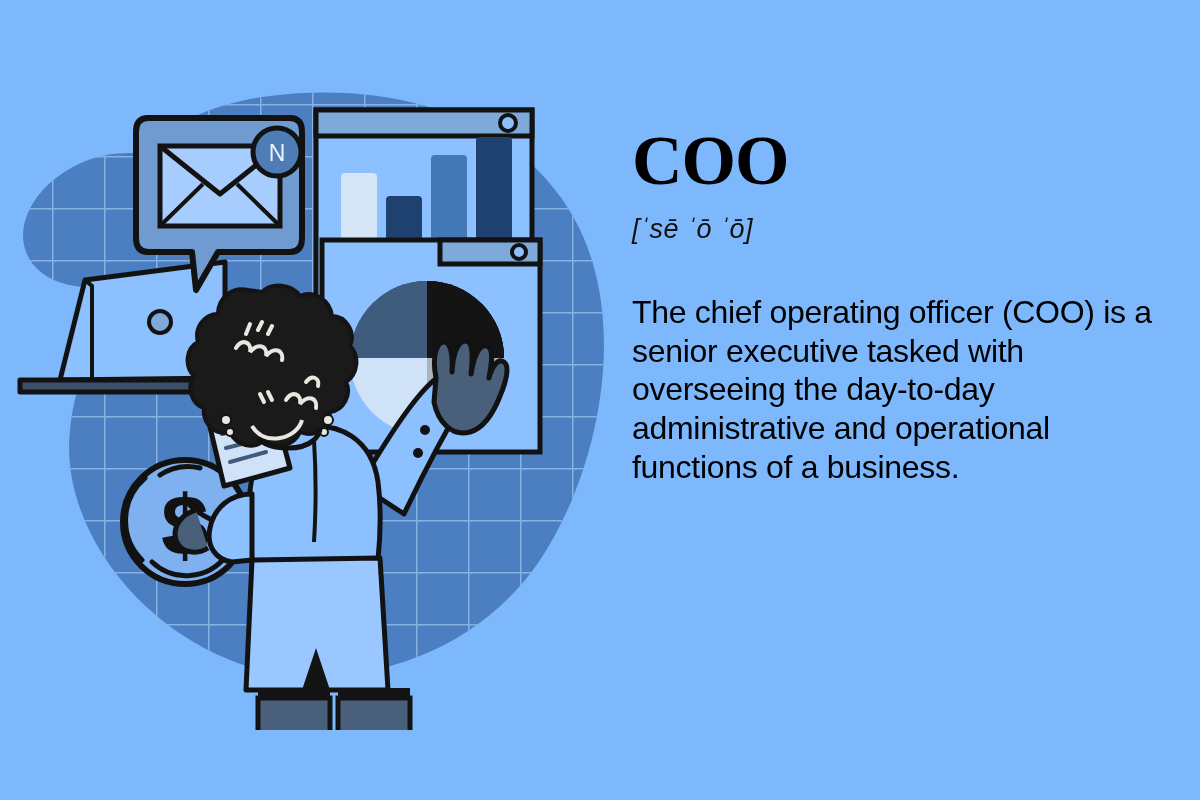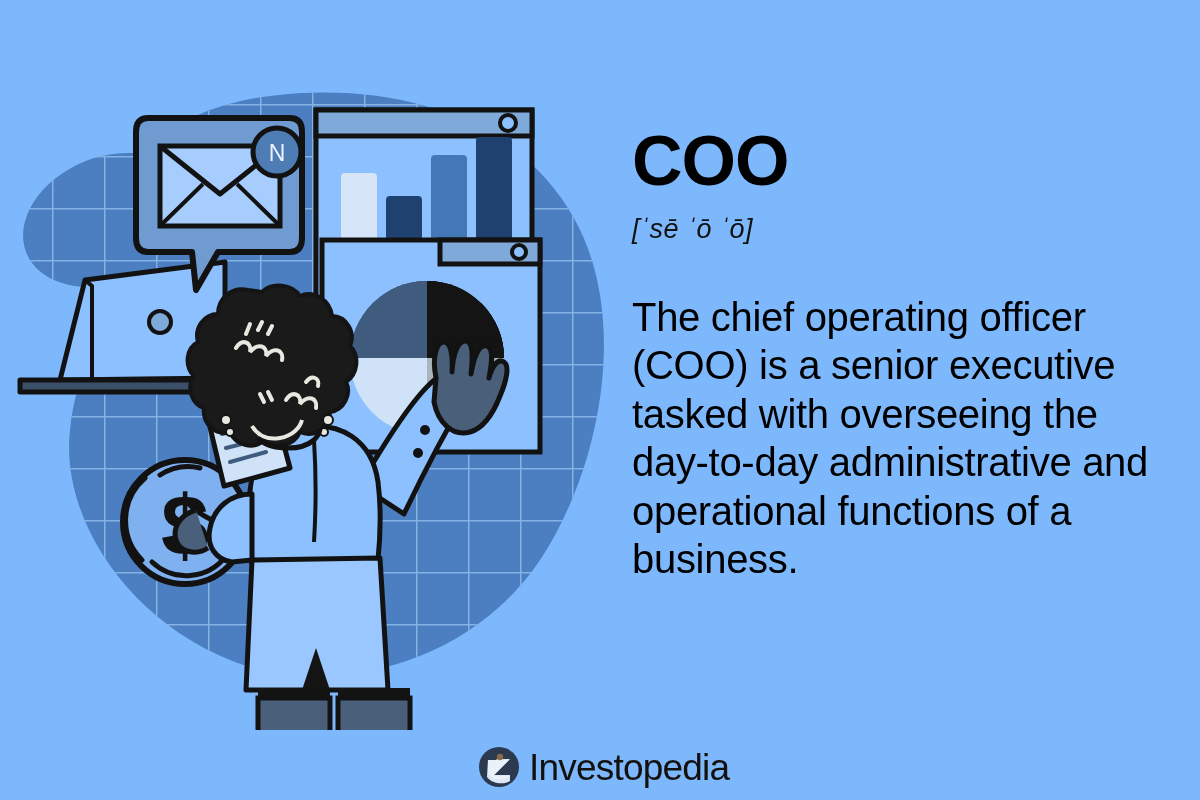--- a/index.html
+++ b/index.html
@@ -37,30 +37,31 @@
     top: 126px;
     width: 540px;
   }
   .term {
     font-size: 70px;
     font-weight: 700;
     color: #000000;
     letter-spacing: -1px;
     line-height: 1.0;
     margin: 0;
+    font-family: Liberation Serif, serif;
   }
   .pron {
     font-size: 27px;
     font-style: italic;
     color: #111111;
     margin: 18px 0 16px 0;
     letter-spacing: 0.5px;
   }
   .definition {
-    font-size: 40px;
+    font-size: 32px;
     line-height: 1.21;
     color: #000000;
     margin: 48px 0 8px 0;
     letter-spacing: -0.3px;
   }
 
   
   .logo {
     position: absolute;
     left: 478px;
@@ -257,24 +258,14 @@
       </g>
     </g>
   </svg>
 
   <div class="text-col">
     <h1 class="term">COO</h1>
     <div class="pron">[ˈsē ˈō ˈō]</div>
     <p class="definition">The chief operating officer (COO) is a senior executive tasked with overseeing the day-to-day administrative and operational functions of a business.</p>
   </div>
 
-  <div class="logo">
-    <svg class="logo-mark" viewBox="0 0 42 42" xmlns="http://www.w3.org/2000/svg">
-      <circle cx="21" cy="21" r="20" fill="#2b3a4f"></circle>
-      <path d="M10,13 L32,13 L16,29 L32,29 L32,35 C26,39 14,38 9,31 Z" fill="#dfe9f5"></path>
-      <path d="M10,13 C14,6 26,4 32,9 L32,13 L19,13 L10,22 Z" fill="#2b3a4f"></path>
-      <path d="M10,14 L31,14 L15,30 L31,30 C25,36 13,34 10,26 Z" fill="#eaf1f9"></path>
-      <circle cx="22" cy="11" r="3.2" fill="#8a6a4a"></circle>
-    </svg>
-    <span class="logo-text">Investopedia</span>
-  </div>
 
 </div>
 
 </body></html>

